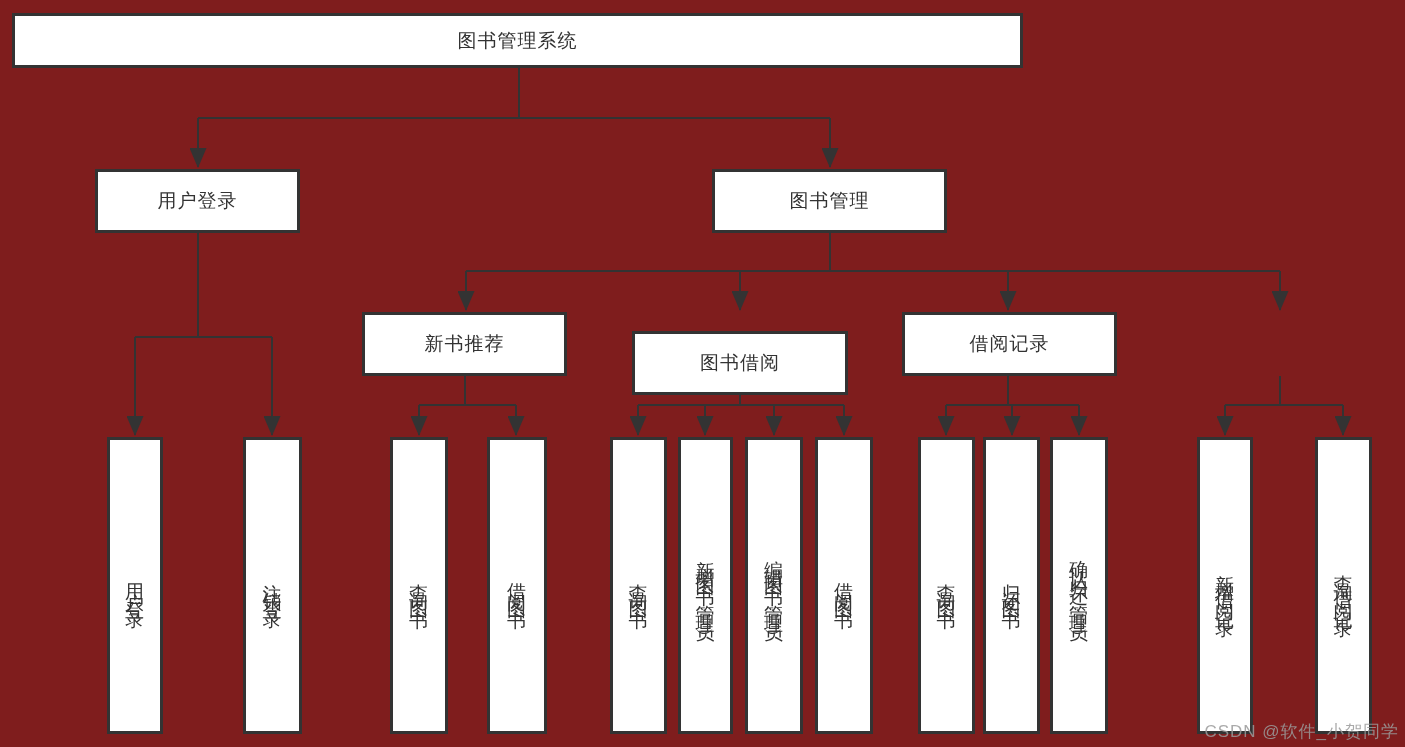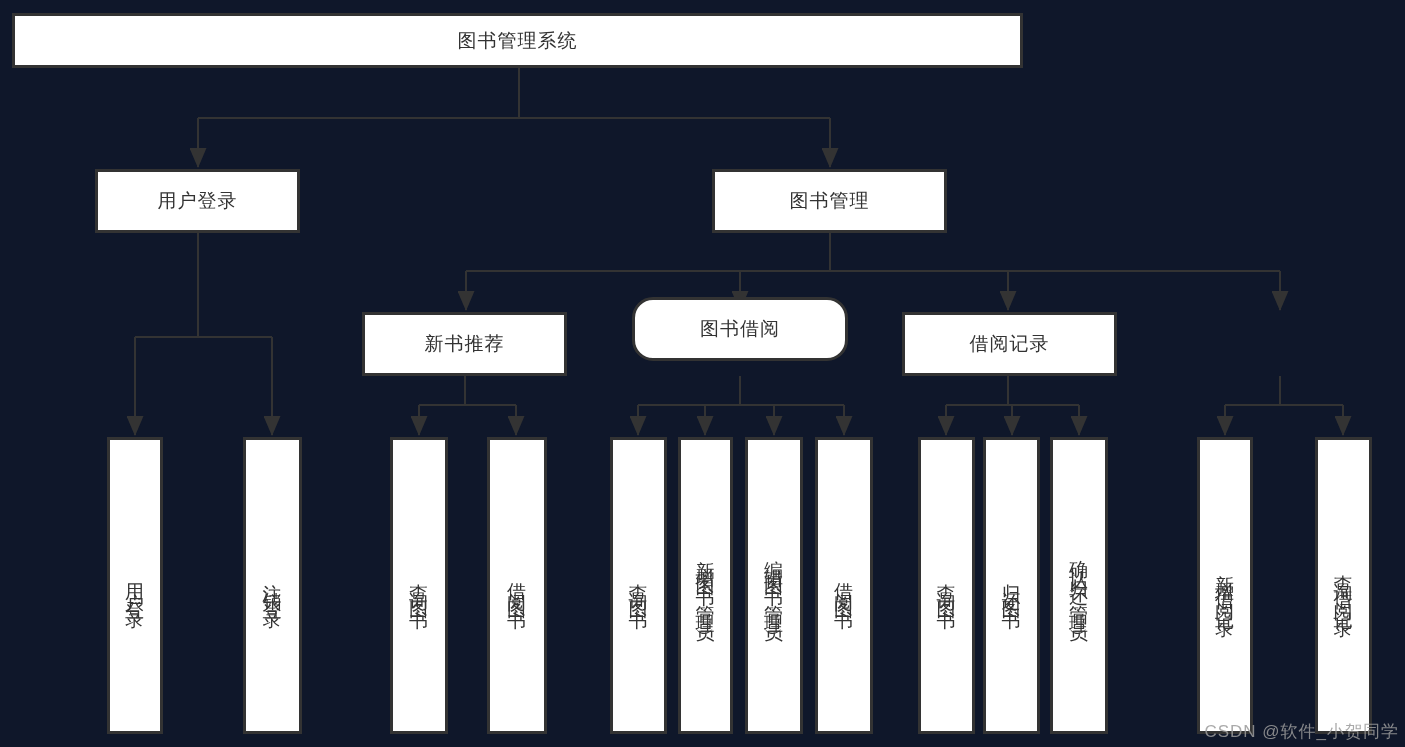--- a/index.html
+++ b/index.html
@@ -2,21 +2,21 @@
 <html><head>
 <meta charset="utf-8">
 <style>
   * { box-sizing: border-box; }
   html, body { margin: 0; padding: 0; background: #ffffff; }
   body { font-family: "Liberation Sans", "DejaVu Sans", sans-serif; }
   .canvas {
     position: relative;
     width: 1405px;
     height: 747px;
-    background: #0f172a;
+    background: #7f1d1d;
     overflow: hidden;
   }
   svg.connectors {
     position: absolute;
     left: 0; top: 0;
     width: 1405px; height: 747px;
     z-index: 1;
   }
   .box {
     position: absolute;
@@ -103,21 +103,21 @@
   <div class="box" style="left:95px; top:169px; width:205px; height:64px;">
     <span class="hlabel">用户登录</span>
   </div>
   <div class="box" style="left:362px; top:312px; width:205px; height:64px;">
     <span class="hlabel">新书推荐</span>
   </div>
 
   <div class="box" style="left:712px; top:169px; width:235px; height:64px;">
     <span class="hlabel">图书管理</span>
   </div>
-  <div class="box" style="left:632px; top:297px; width:216px; height:64px;border-radius:21px;">
+  <div class="box" style="left:632px; top:331px; width:216px; height:64px;">
     <span class="hlabel">图书借阅</span>
   </div>
   <div class="box" style="left:902px; top:312px; width:215px; height:64px;">
     <span class="hlabel">借阅记录</span>
   </div>
 
   <div class="box" style="left:107px; top:437px; width:56px; height:297px;">
     <span class="vtext">用户登录</span>
   </div>
   <div class="box" style="left:243px; top:437px; width:59px; height:297px;">

